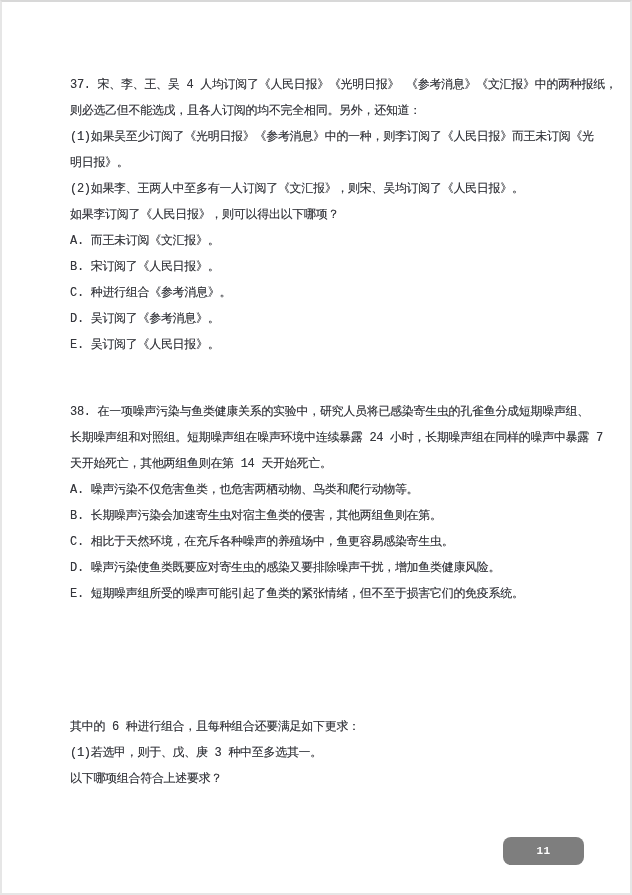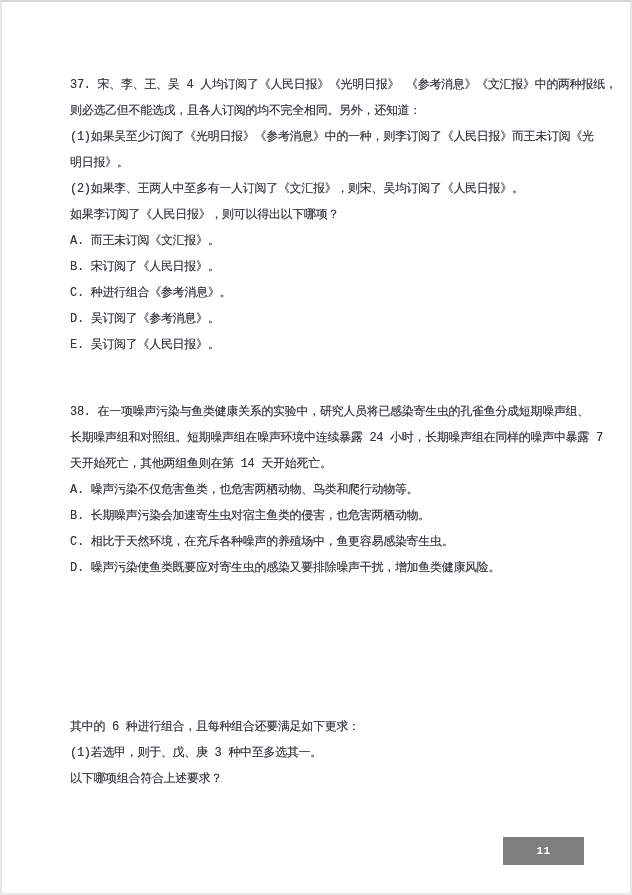--- a/index.html
+++ b/index.html
@@ -39,20 +39,21 @@
     width: 81px;
     height: 28px;
     background: #7e7e7e;
     color: #ffffff;
     font-size: 11px;
     font-weight: bold;
     display: flex;
     align-items: center;
     justify-content: center;
     letter-spacing: 0.5px;
+    border-radius: 8px;
   }
 </style>
 </head>
 <body>
 
 <div class="page">
 
   <div class="qblock" style="top:70px;">
     <div class="line">37. 宋、李、王、吴 4 人均订阅了《人民日报》《光明日报》 《参考消息》《文汇报》中的两种报纸，</div>
     <div class="line">则必选乙但不能选戊，且各人订阅的均不完全相同。另外，还知道：</div>
@@ -65,23 +66,24 @@
     <div class="line">C. 种进行组合《参考消息》。</div>
     <div class="line">D. 吴订阅了《参考消息》。</div>
     <div class="line">E. 吴订阅了《人民日报》。</div>
   </div>
 
   <div class="qblock" style="top:377px;margin-top:20px;">
     <div class="line">38. 在一项噪声污染与鱼类健康关系的实验中，研究人员将已感染寄生虫的孔雀鱼分成短期噪声组、</div>
     <div class="line">长期噪声组和对照组。短期噪声组在噪声环境中连续暴露 24 小时，长期噪声组在同样的噪声中暴露 7</div>
     <div class="line">天开始死亡，其他两组鱼则在第 14 天开始死亡。</div>
     <div class="line">A. 噪声污染不仅危害鱼类，也危害两栖动物、鸟类和爬行动物等。</div>
-    <div class="line">B. 长期噪声污染会加速寄生虫对宿主鱼类的侵害，也危害两栖动物。</div>
+    <div class="line">B. 长期噪声污染会加速寄生虫对宿主鱼类的侵害，其他两组鱼则在第。</div>
     <div class="line">C. 相比于天然环境，在充斥各种噪声的养殖场中，鱼更容易感染寄生虫。</div>
     <div class="line">D. 噪声污染使鱼类既要应对寄生虫的感染又要排除噪声干扰，增加鱼类健康风险。</div>
+    <div class="line">E. 短期噪声组所受的噪声可能引起了鱼类的紧张情绪，但不至于损害它们的免疫系统。</div>
   </div>
 
   <div class="qblock" style="top:712px;">
     <div class="line">其中的 6 种进行组合，且每种组合还要满足如下更求：</div>
     <div class="line">(1)若选甲，则于、戊、庚 3 种中至多选其一。</div>
     <div class="line">以下哪项组合符合上述要求？</div>
   </div>
 
   <div class="page-badge">
     <span>11</span>

